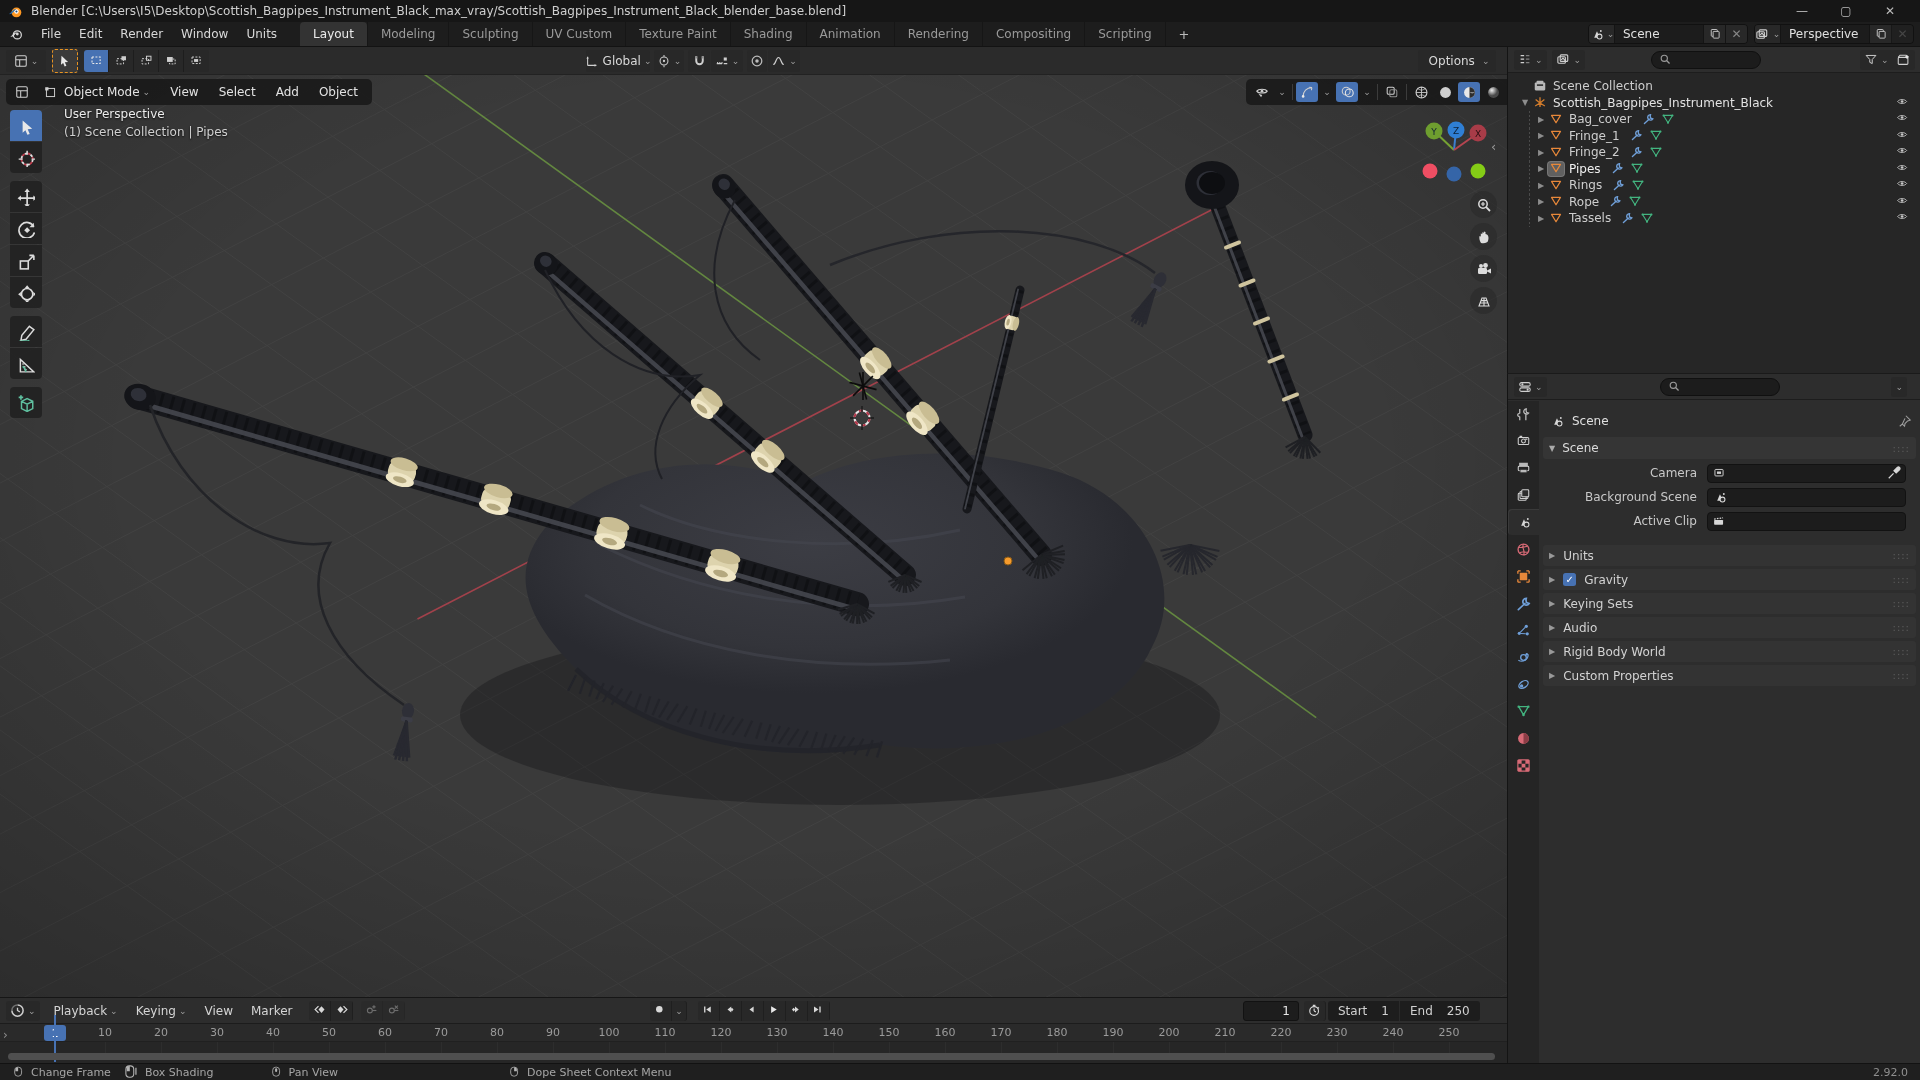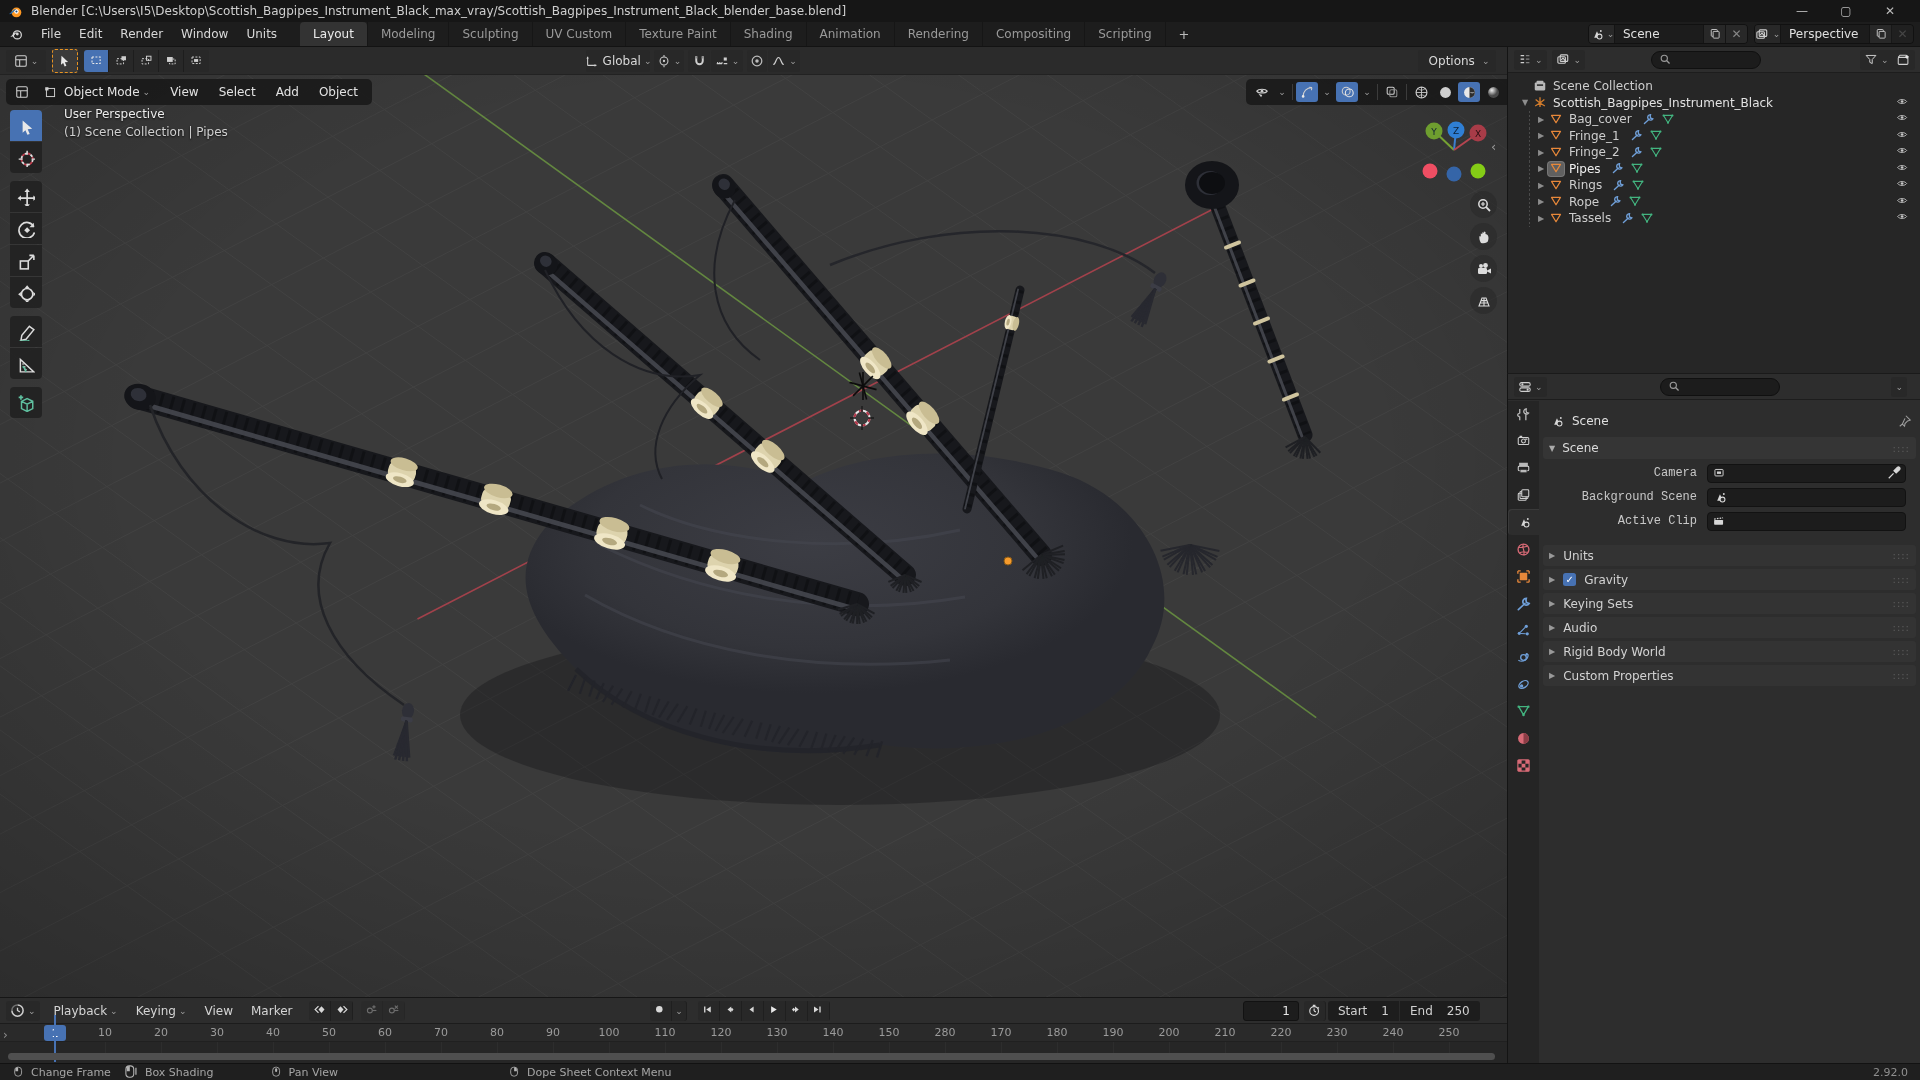--- a/index.html
+++ b/index.html
@@ -87,21 +87,21 @@
   #prop-tabs { position:absolute; left:0; top:27px; width:31px; bottom:0; background:#252525; }
   .ptab { width:31px; height:26px; display:flex; align-items:center; justify-content:center; margin-bottom:1px; }
   .ptab.active { background:#2d2d2d; border-radius:4px 0 0 4px; box-shadow:inset 1px 1px 0 #3a3a3a; }
   #prop-content { position:absolute; left:31px; top:27px; right:0; bottom:0; }
   #breadcrumb { display:flex; align-items:center; height:24px; margin:8px 8px 4px 10px; }
   #breadcrumb .bc-label { margin-left:8px; color:#e0e0e0; }
   #breadcrumb .pin { margin-left:auto; }
   .panel-hdr { display:flex; align-items:center; height:22px; margin:2px 4px; padding:0 6px; background:#353535; border-radius:3px; color:#dcdcdc; }
   .panel-hdr .tri { font-size:8px; color:#aaa; margin-right:7px; }
   .panel-hdr .grip { margin-left:auto; color:#5d5d5d; font-size:10px; letter-spacing:1px; }
-  .prop-row { display:flex; align-items:center; height:24px; padding-right:14px;font-family:Liberation Mono, monospace; }
+  .prop-row { display:flex; align-items:center; height:24px; padding-right:14px; }
   .prop-row .plabel { width:168px; text-align:right; padding-right:10px; color:#c8c8c8; }
   .pfield { flex:1; height:19px; background:#1c1c1c; border:1px solid #121212; border-radius:4px; display:flex; align-items:center; padding:0 4px; }
   .pfield .fic { margin-right:5px; display:flex; }
   .pfield .drop { margin-left:auto; display:flex; }
   .cpanel { display:flex; align-items:center; height:21px; margin:3px 4px 0 4px; padding:0 6px; background:#333333; border-radius:3px; color:#d2d2d2; }
   .cpanel .tri { font-size:8px; color:#999; margin-right:8px; }
   .cpanel .grip { margin-left:auto; color:#5d5d5d; font-size:10px; letter-spacing:1px; }
   .checkbox { width:13px; height:13px; background:#4772b3; border-radius:2.5px; margin-right:8px; display:flex; align-items:center; justify-content:center; color:#fff; font-size:10px; }
 
   
@@ -1525,21 +1525,21 @@
         <div class="rtick" style="left: 385px;">60</div>
         <div class="rtick" style="left: 441px;">70</div>
         <div class="rtick" style="left: 497px;">80</div>
         <div class="rtick" style="left: 553px;">90</div>
         <div class="rtick" style="left: 609px;">100</div>
         <div class="rtick" style="left: 665px;">110</div>
         <div class="rtick" style="left: 721px;">120</div>
         <div class="rtick" style="left: 777px;">130</div>
         <div class="rtick" style="left: 833px;">140</div>
         <div class="rtick" style="left: 889px;">150</div>
-        <div class="rtick" style="left: 945px;">280</div>
+        <div class="rtick" style="left: 945px;">160</div>
         <div class="rtick" style="left: 1001px;">170</div>
         <div class="rtick" style="left: 1057px;">180</div>
         <div class="rtick" style="left: 1113px;">190</div>
         <div class="rtick" style="left: 1169px;">200</div>
         <div class="rtick" style="left: 1225px;">210</div>
         <div class="rtick" style="left: 1281px;">220</div>
         <div class="rtick" style="left: 1337px;">230</div>
         <div class="rtick" style="left: 1393px;">240</div>
         <div class="rtick" style="left: 1449px;">250</div>
       </div>

